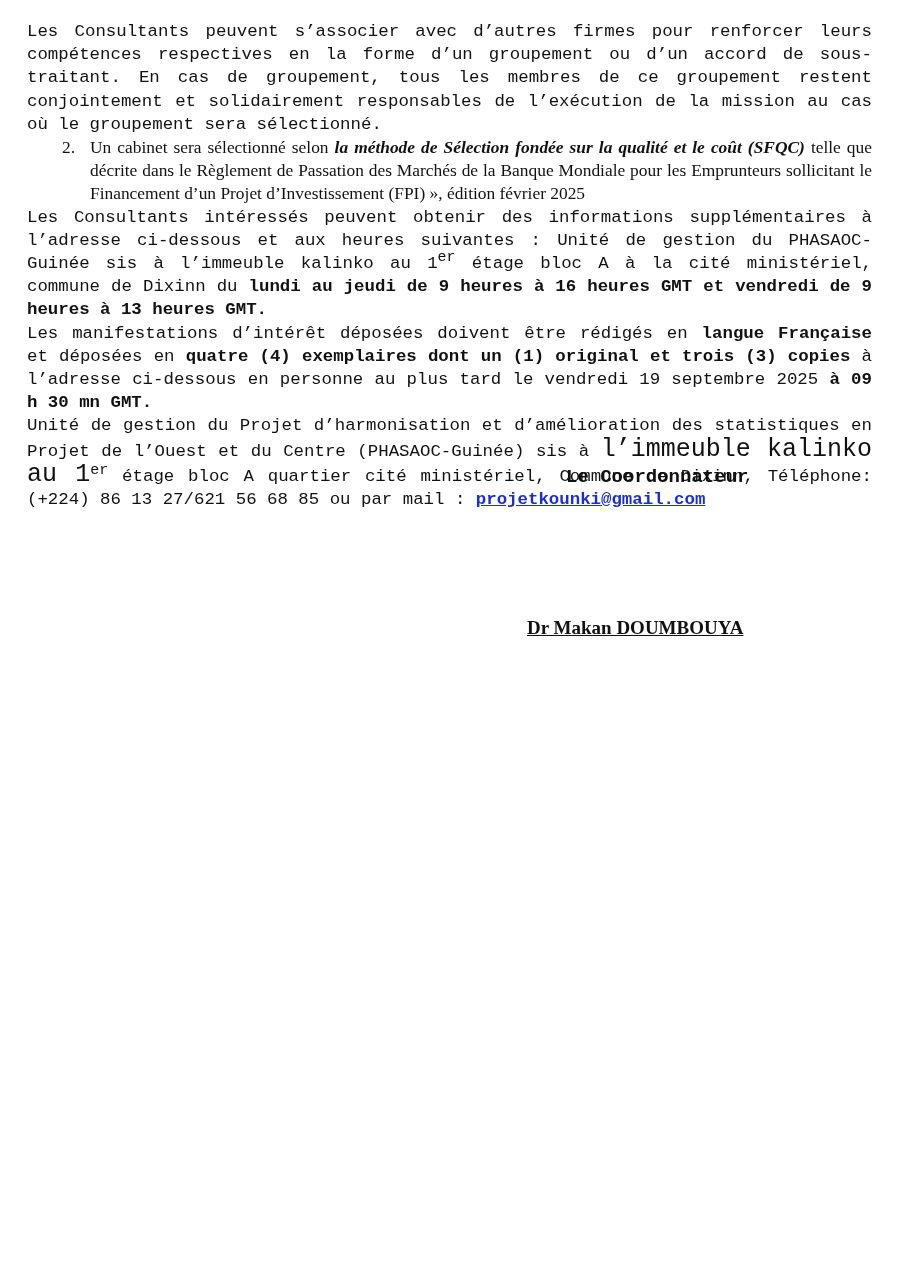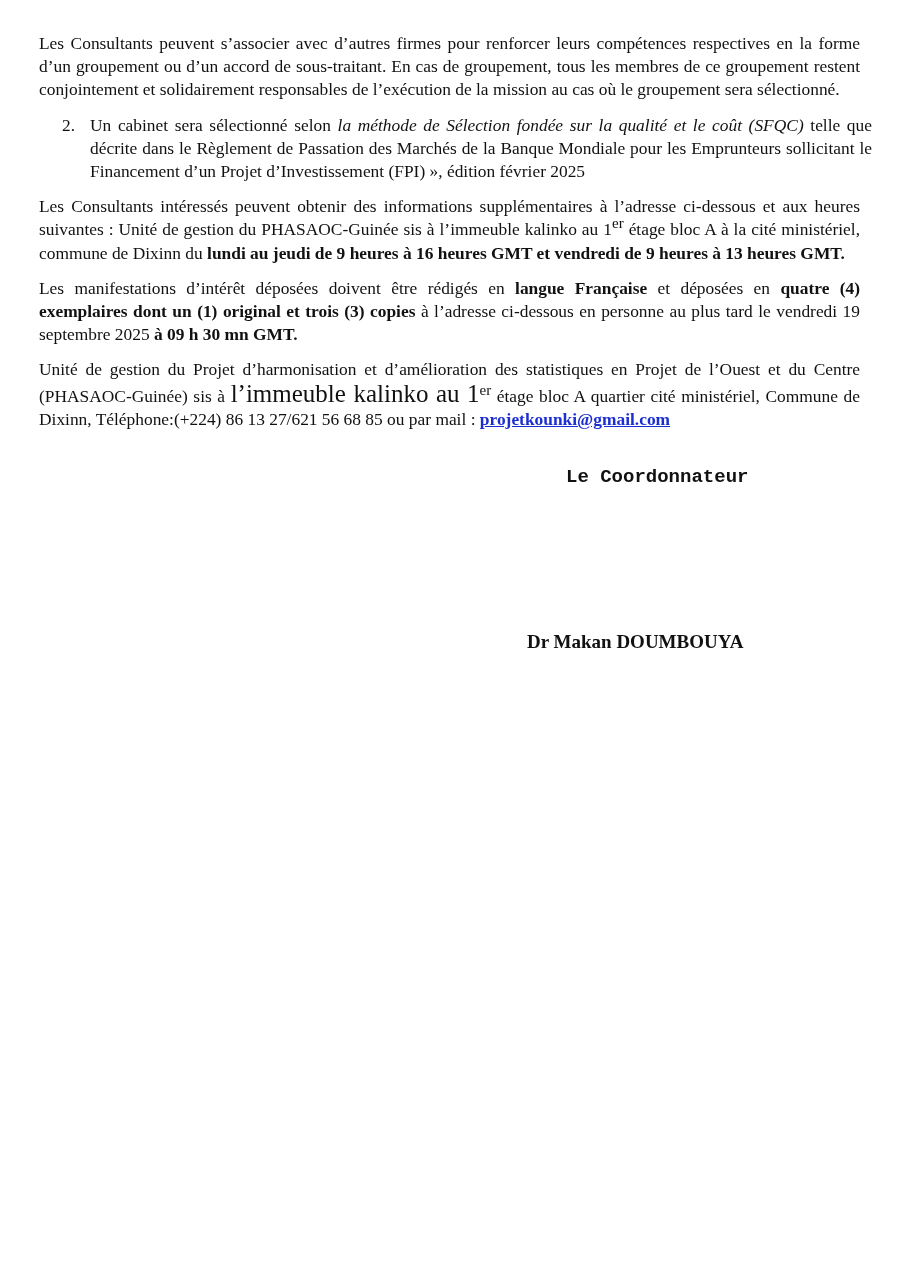--- a/index.html
+++ b/index.html
@@ -2,26 +2,26 @@
 <html><head>
 <meta charset="utf-8">
 <style>
   html, body { margin: 0; padding: 0; background: #ffffff; }
   body { width: 900px; height: 1273px; position: relative; overflow: hidden; }
   .page {
     position: absolute; left: 27px; top: 20px; width: 845px;
     font-family: "Liberation Serif", serif; font-size: 17.4px; line-height: 23.2px;
     color: #111111;
   }
-  p { margin: 12px; text-align: justify; }
+  p { margin: 0; text-align: justify; font-family: Liberation Mono, monospace; }
   .list-item { display: flex; margin-left: 35px; }
   .list-num { width: 28px; flex: 0 0 28px; }
   .list-text { flex: 1; text-align: justify; }
   b { font-weight: bold; }
-  .bi { font-weight: normal; font-style: italic; }
+  .bi { font-weight: bold; font-style: italic; }
   sup { font-size: 15px; line-height: 0; vertical-align: super; }
   .big { font-size: 25px; }
   a.email { color: #1b2fd0; font-weight: bold; text-decoration: underline; }
   .sig {
     position: absolute; font-family: "Liberation Serif", serif; font-weight: bold;
     font-size: 19px; color: #111111;
   }
 </style>
 </head>
 <body>
@@ -35,13 +35,13 @@
   </div>
 
   <p><span>Les Consultants intéressés peuvent obtenir des informations supplémentaires à l’adresse ci-dessous et aux heures suivantes : Unité de gestion du PHASAOC-Guinée sis à l’immeuble kalinko au 1</span><sup>er</sup><span> étage bloc A à la cité ministériel, commune de Dixinn du </span><b>lundi au jeudi de 9 heures à 16 heures GMT et vendredi de 9 heures à 13 heures GMT.</b></p>
 
   <p><span>Les manifestations d’intérêt déposées doivent être rédigés en </span><b>langue Française</b><span> et déposées en </span><b>quatre (4) exemplaires dont un (1) original et trois (3) copies</b><span> à l’adresse ci-dessous en personne au plus tard le vendredi 19 septembre 2025 </span><b>à 09 h 30 mn GMT.</b></p>
 
   <p><span>Unité de gestion du Projet d’harmonisation et d’amélioration des statistiques en Projet de l’Ouest et du Centre (PHASAOC-Guinée) sis à </span><span class="big">l’immeuble kalinko au 1</span><sup>er</sup><span> étage bloc A quartier cité ministériel, Commune de Dixinn, Téléphone:(+224) 86 13 27/621 56 68 85 ou par mail : </span><a class="email">projetkounki@gmail.com</a></p>
 </div>
 
 <div class="sig" style="left:566px; top:466px;font-family:Liberation Mono, monospace;">Le Coordonnateur</div>
-<div class="sig" style="left:527px; top:631px;">Dr Makan DOUMBOUYA</div>
+<div class="sig" style="left:527px; top:617px;text-decoration:underline;">Dr Makan DOUMBOUYA</div>
 
 </body></html>

